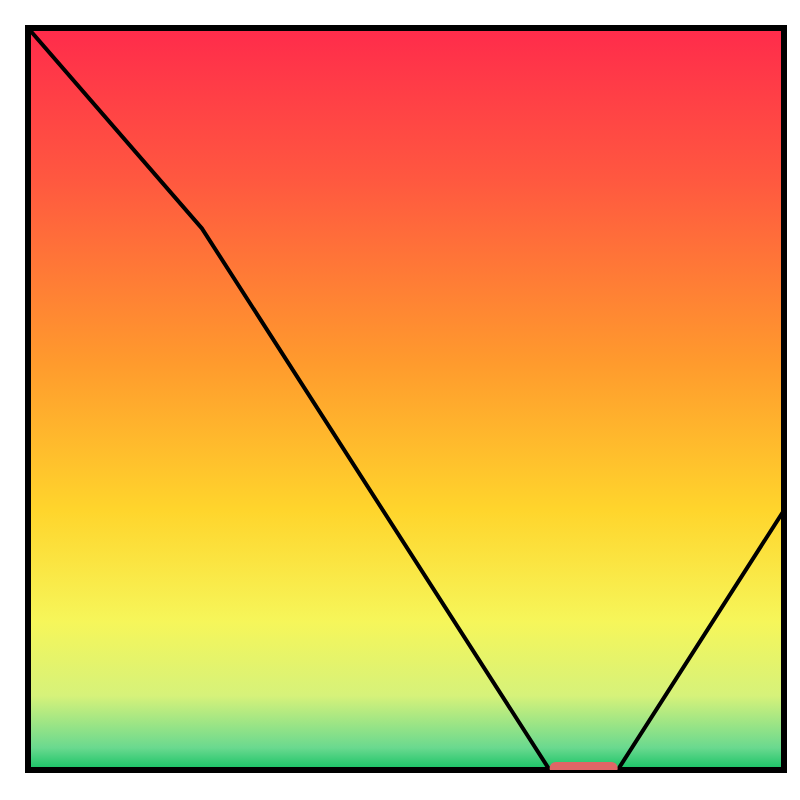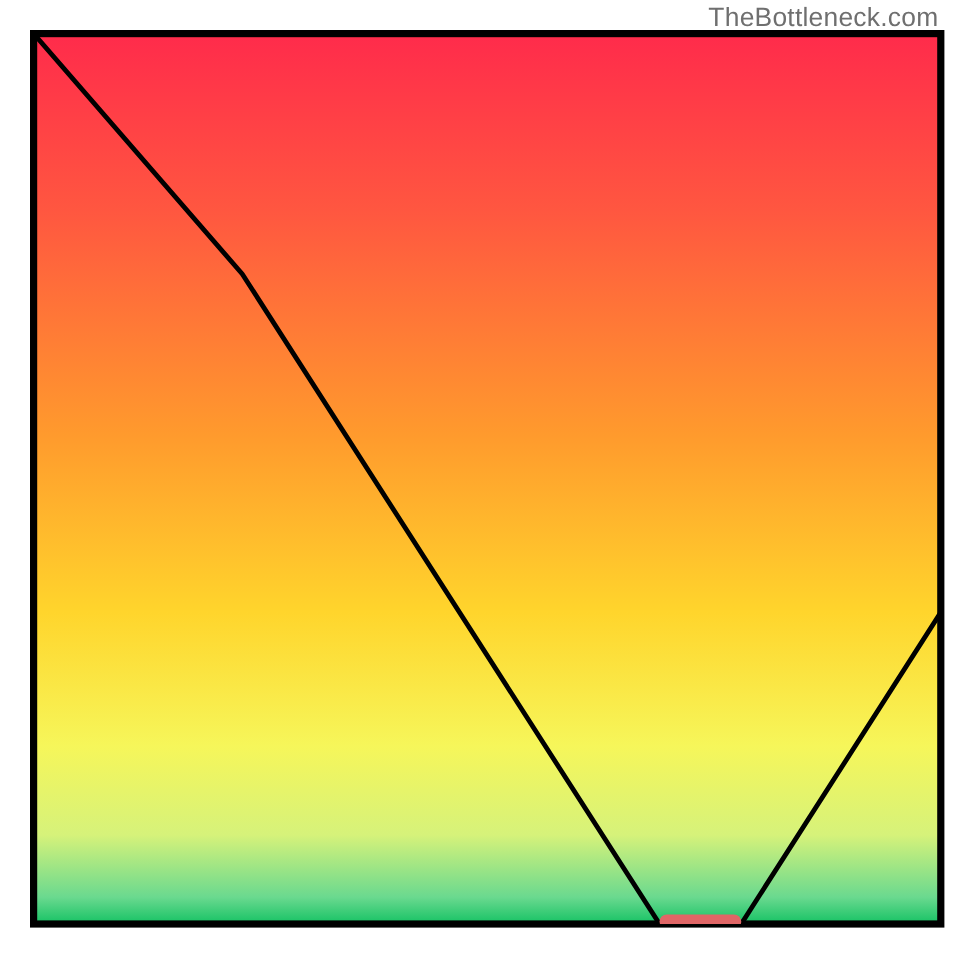--- a/index.html
+++ b/index.html
@@ -33,21 +33,20 @@
     width: 800px;
     height: 800px;
     z-index: 10;
   }
   
 </style>
 </head>
 <body>
 
 <div class="container">
-  <div class="watermark">TheBottleneck.com</div>
 
   <svg class="chart" viewBox="0 0 800 800">
 
     <defs>
       <linearGradient id="bgGrad" x1="0" y1="0" x2="0" y2="1">
 
       <stop offset="0%" stop-color="#ff2b4b"></stop>
           <stop offset="20%" stop-color="#ff5740"></stop>
           <stop offset="45%" stop-color="#ff9a2d"></stop>
           <stop offset="65%" stop-color="#ffd52c"></stop>

